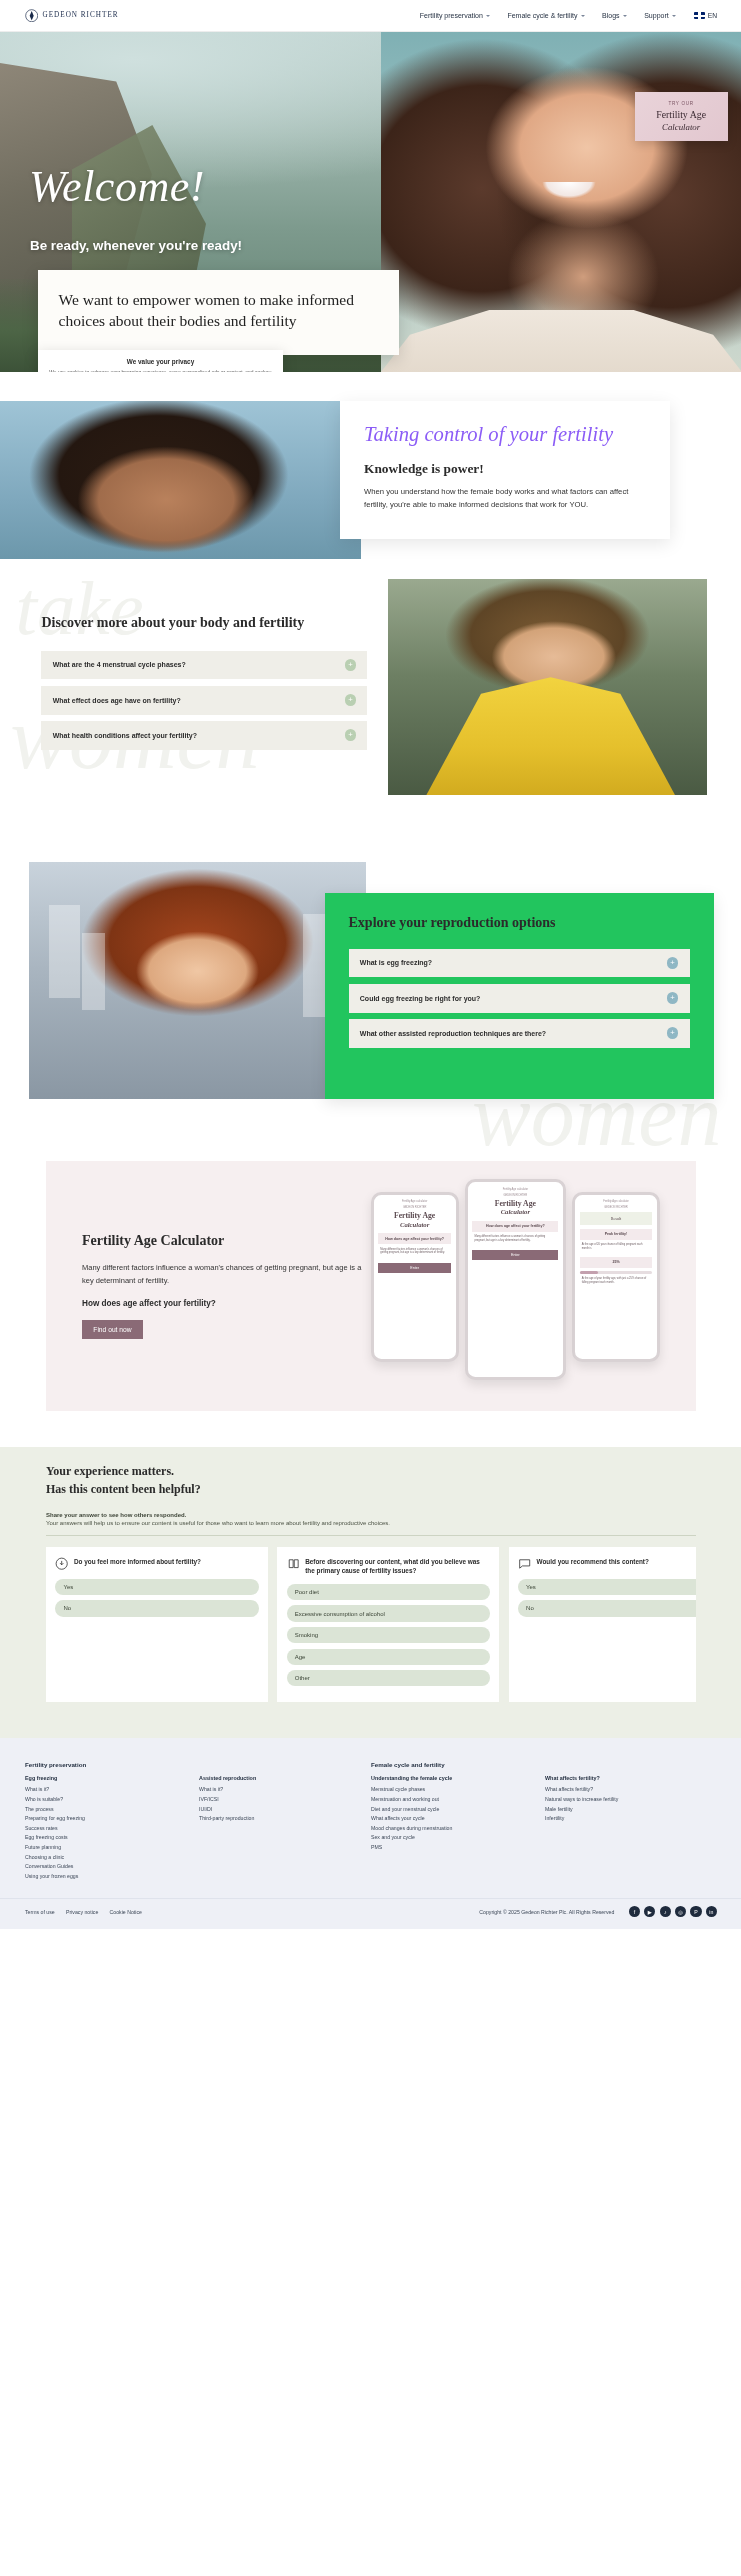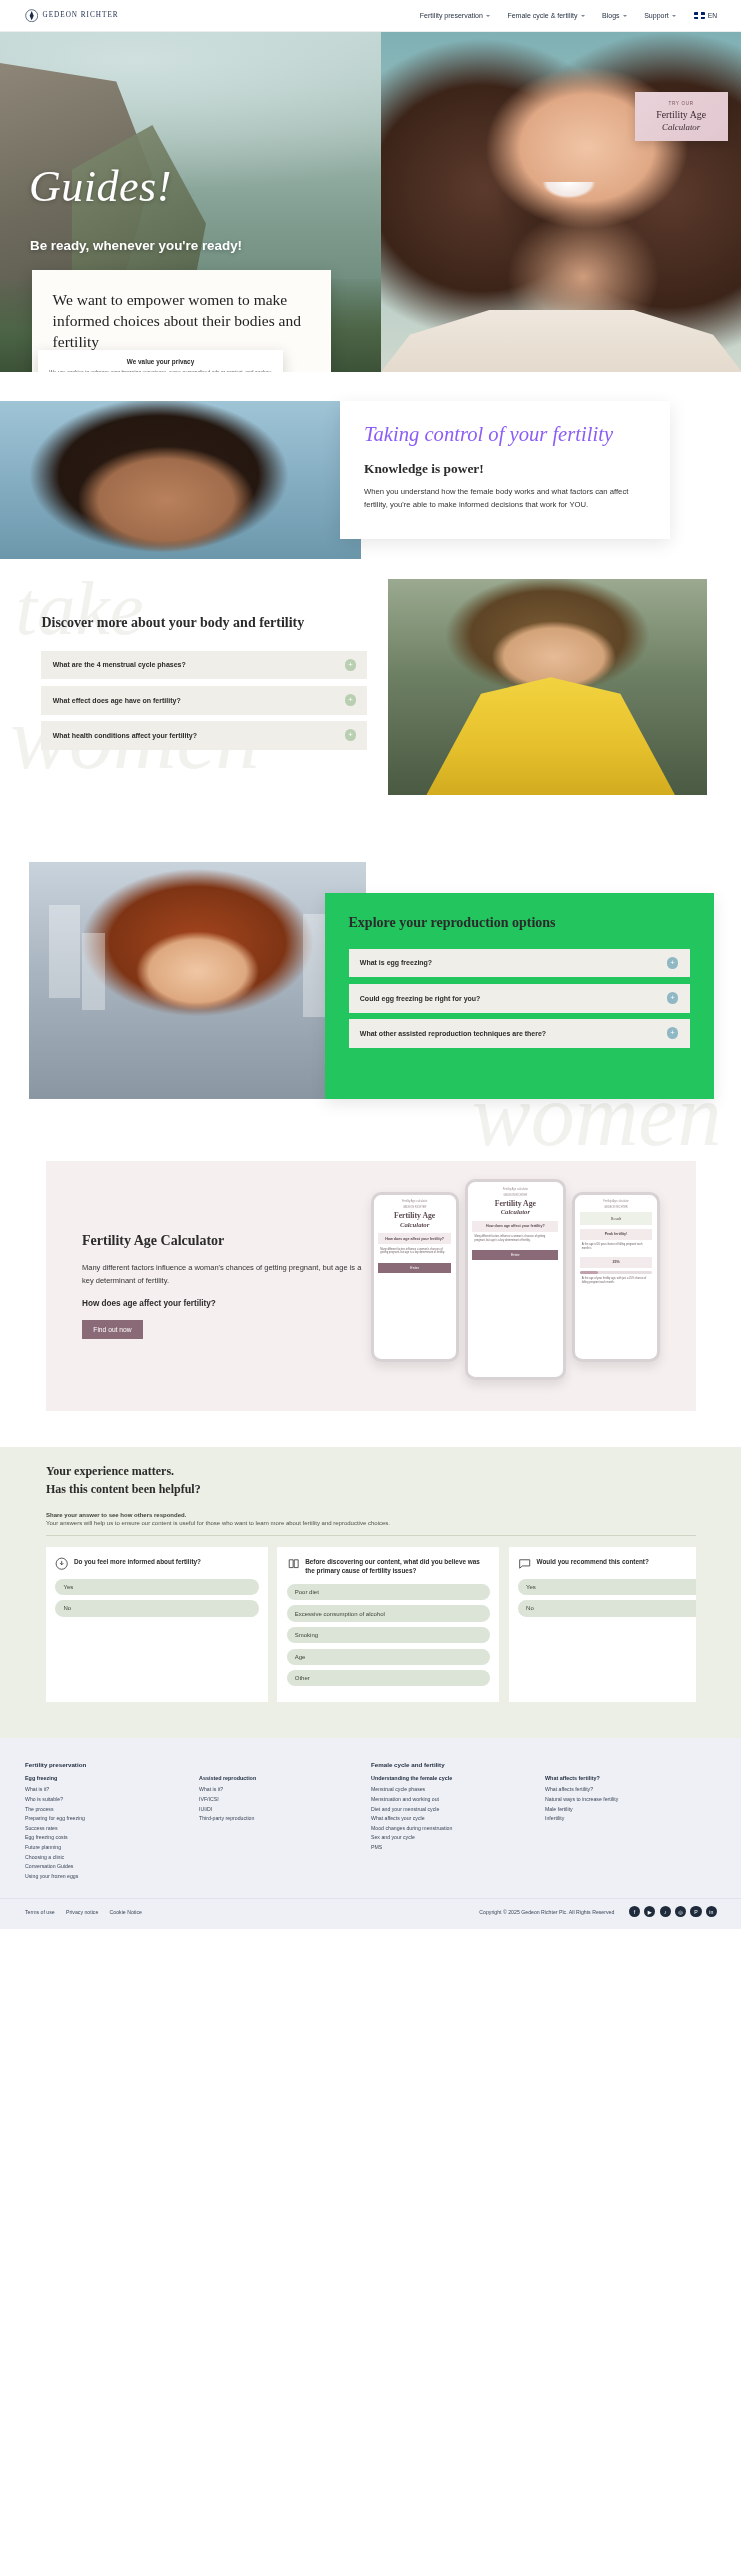--- a/index.html
+++ b/index.html
@@ -89,21 +89,21 @@
     font-family: "Liberation Serif", serif; font-style: italic;
     font-size: 44px; color:#fff; letter-spacing:0.5px;
     text-shadow: 0 1px 5.2px rgba(0,0,0,.28);
   }
   .hero-sub {
     position:absolute; left: 30px; top: 206px;
     font-size: 13.4px; color:#fff; font-weight: bold;
     text-shadow: 0 1px 4.1px rgba(0,0,0,.3);
   }
   .hero-card {
-    position:absolute; left: 32px; top: 238px; width: 299px;
+    position:absolute; left: 38px; top: 238px; width: 361px;
     background:#fdfcf9; padding: 18.5px 20.6px 24px 20.6px;
     box-shadow: 0 5.2px 15.5px rgba(0,0,0,.16);
   }
   .hero-card h2 {
     font-family: "Liberation Serif", serif; font-size: 15.5px; line-height: 1.38; font-weight: normal; color:#222;
   }
   .calc-badge {
     position:absolute; right: 14.4px; top: 60px; width: 93px; height: 49px;
     background: linear-gradient(135deg,#e9d3d9 0%, #e2c7cf 100%);
     box-shadow: 0 3.1px 9.3px rgba(0,0,0,.16);
@@ -290,21 +290,21 @@
     <div class="smile"></div>
     <div class="sweater"></div>
   </div>
 
   <div class="calc-badge">
     <span class="small">TRY OUR</span>
     <span class="big">Fertility Age</span>
     <span class="big2">Calculator</span>
   </div>
 
-  <div class="hero-welcome">Guides!</div>
+  <div class="hero-welcome">Welcome!</div>
   <div class="hero-sub">Be ready, whenever you're ready!</div>
   <div class="hero-card">
     <h2>We want to empower women to make informed choices about their bodies and fertility</h2>
   </div>
 
   <div class="cookie">
     <h4>We value your privacy</h4>
     <p>We use cookies to enhance your browsing experience, serve personalised ads or content, and analyse our traffic. By clicking "Accept All", you consent to our use of cookies.</p>
 
   </div>

